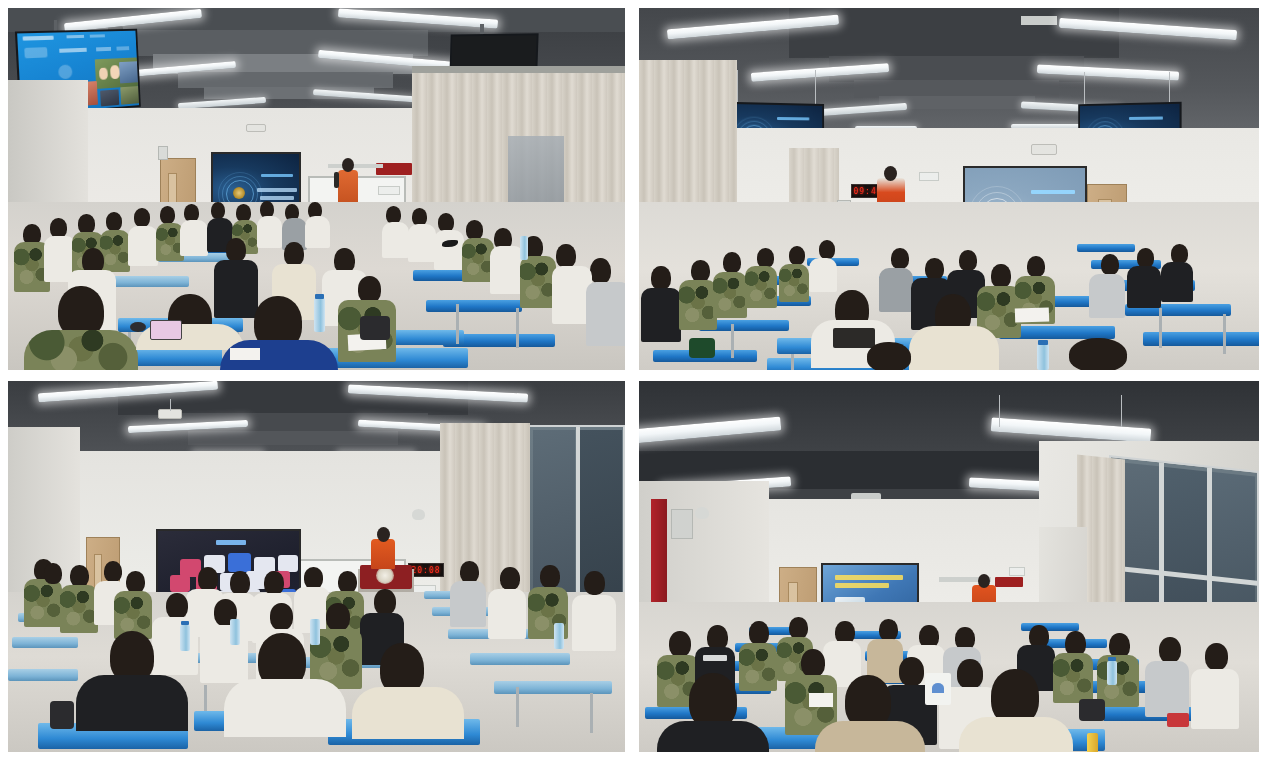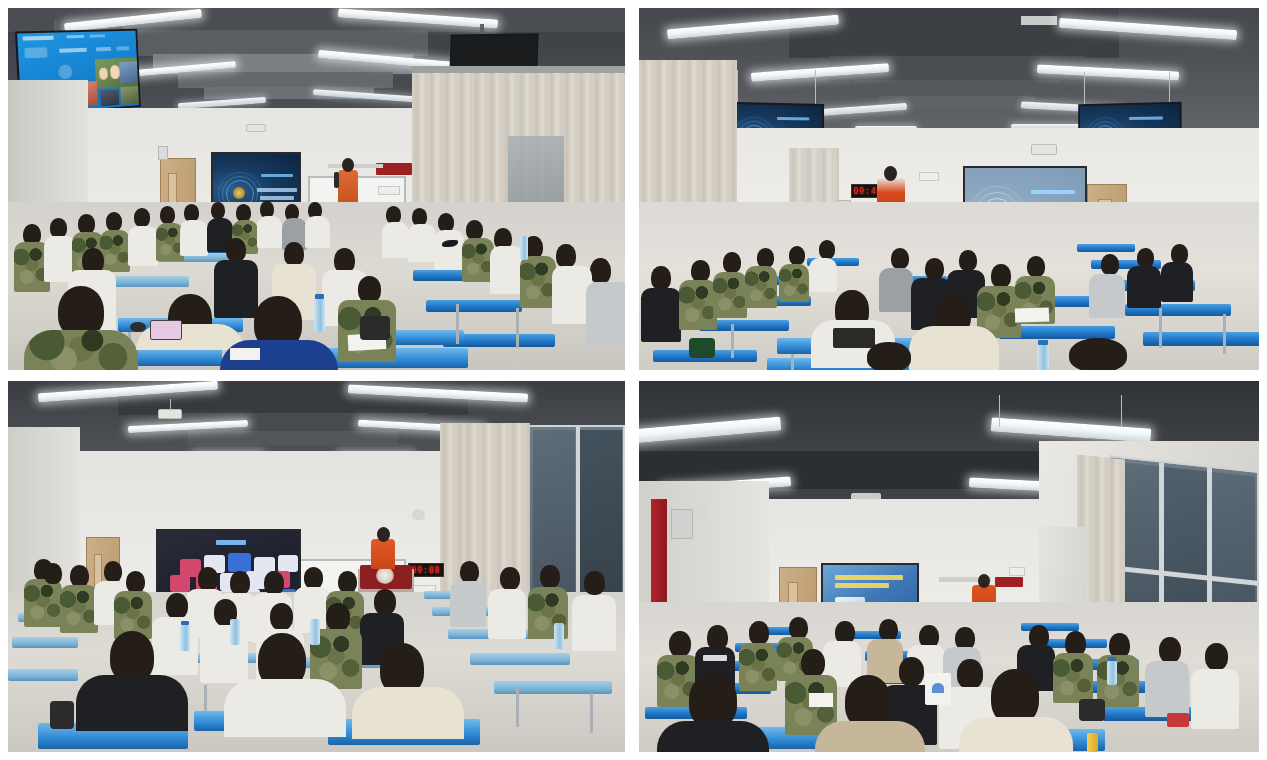--- a/index.html
+++ b/index.html
@@ -507,21 +507,21 @@
       </div>
       <div class="curtain" style="left:456px;top:42px;width:66px;height:270px;opacity:.96;"></div>
 
       <div class="door" style="left:78px;top:156px;width:34px;height:98px;">
         <div class="doorlite" style="left:7px;top:16px;width:8px;height:46px;"></div>
       </div>
 
       <div class="whiteboard" style="left:288px;top:178px;width:110px;height:60px;"></div>
 
       <div class="led" style="left:400px;top:182px;width:36px;height:14px;">
-        <span style="font-size:8px;">09:08</span>
+        <span style="font-size:8px;">20:08</span>
       </div>
       <div class="ac" style="left:404px;top:204px;width:24px;height:10px;"></div>
       <div class="cam" style="left:404px;top:128px;width:13px;height:11px;"></div>
 
       <div class="projscreen" style="left:148px;top:148px;width:145px;height:105px;">
         <div class="slide-dark">
           <div class="slidetitle" style="left:58px;top:9px;width:30px;height:5px;background:rgba(130,195,255,.9);"></div>
 
           <div class="hexnode" style="left:22px;top:28px;width:21px;height:18px;background:#d2486f;"></div>
           <div class="hexnode" style="left:46px;top:24px;width:21px;height:18px;background:#e4e7f0;"></div>

